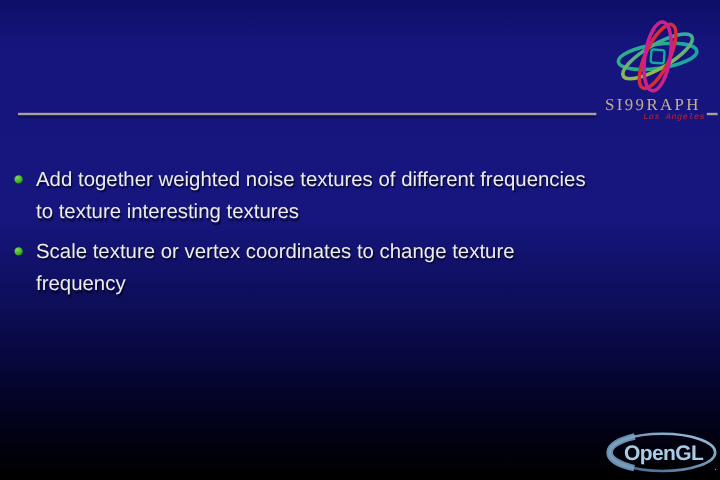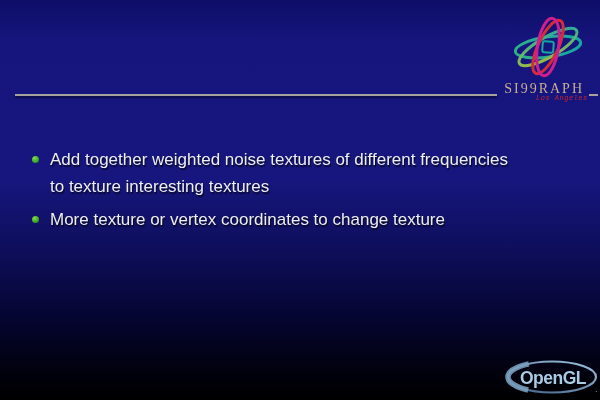--- a/index.html
+++ b/index.html
@@ -39,21 +39,21 @@
     font-size:7px;color:#c5242e;letter-spacing:0.5px;white-space:nowrap;
   }
   .sig-flower{position:absolute;left:503px;top:12px;}
   .subtitle{
     position:absolute;left:18px;top:102px;
     font-size:21px;font-weight:bold;font-style:italic;line-height:1;
     color:#efa32f;
     text-shadow:2px 2px 0 rgba(5,5,25,0.95),3px 3px 1px rgba(0,0,0,0.4);
     white-space:nowrap;
   }
-  .bullets{position:absolute;left:32px;top:136px;width:552px;margin-top:10px;}
+  .bullets{position:absolute;left:12px;top:136px;width:552px;}
   .bullet{display:flex;margin-bottom:6px;}
   .dot{
     flex:0 0 7px;width:7px;height:7px;border-radius:50%;
     margin:10px 11px 0 0;
     background:radial-gradient(circle at 35% 30%,#8ad84f 0%,#3fae2a 55%,#176b10 100%);
   }
   .bullet-text{font-size:17px;line-height:27px;color:#ededed;
     text-shadow:1px 2px 1px rgba(0,0,0,0.65);}
   .opengl{position:absolute;left:503px;top:358px;}
 </style>
@@ -95,21 +95,22 @@
     <div class="bullet">
       <span class="dot"></span>
       <div class="bullet-text">
         <div>Add together weighted noise textures of different frequencies</div>
         <div>to texture interesting textures</div>
       </div>
     </div>
     <div class="bullet">
       <span class="dot"></span>
       <div class="bullet-text">
-        <div>More texture or vertex coordinates to change texture</div>
+        <div>Scale texture or vertex coordinates to change texture</div>
+        <div>frequency</div>
       </div>
     </div>
   </div>
 
   <svg class="opengl" width="96" height="40" viewBox="0 0 96 40">
     <defs>
       <linearGradient id="gO" x1="0" y1="1" x2="1" y2="0">
         <stop offset="0" stop-color="#3d5f85"></stop>
         <stop offset="1" stop-color="#9fc2dd"></stop>
       </linearGradient>

